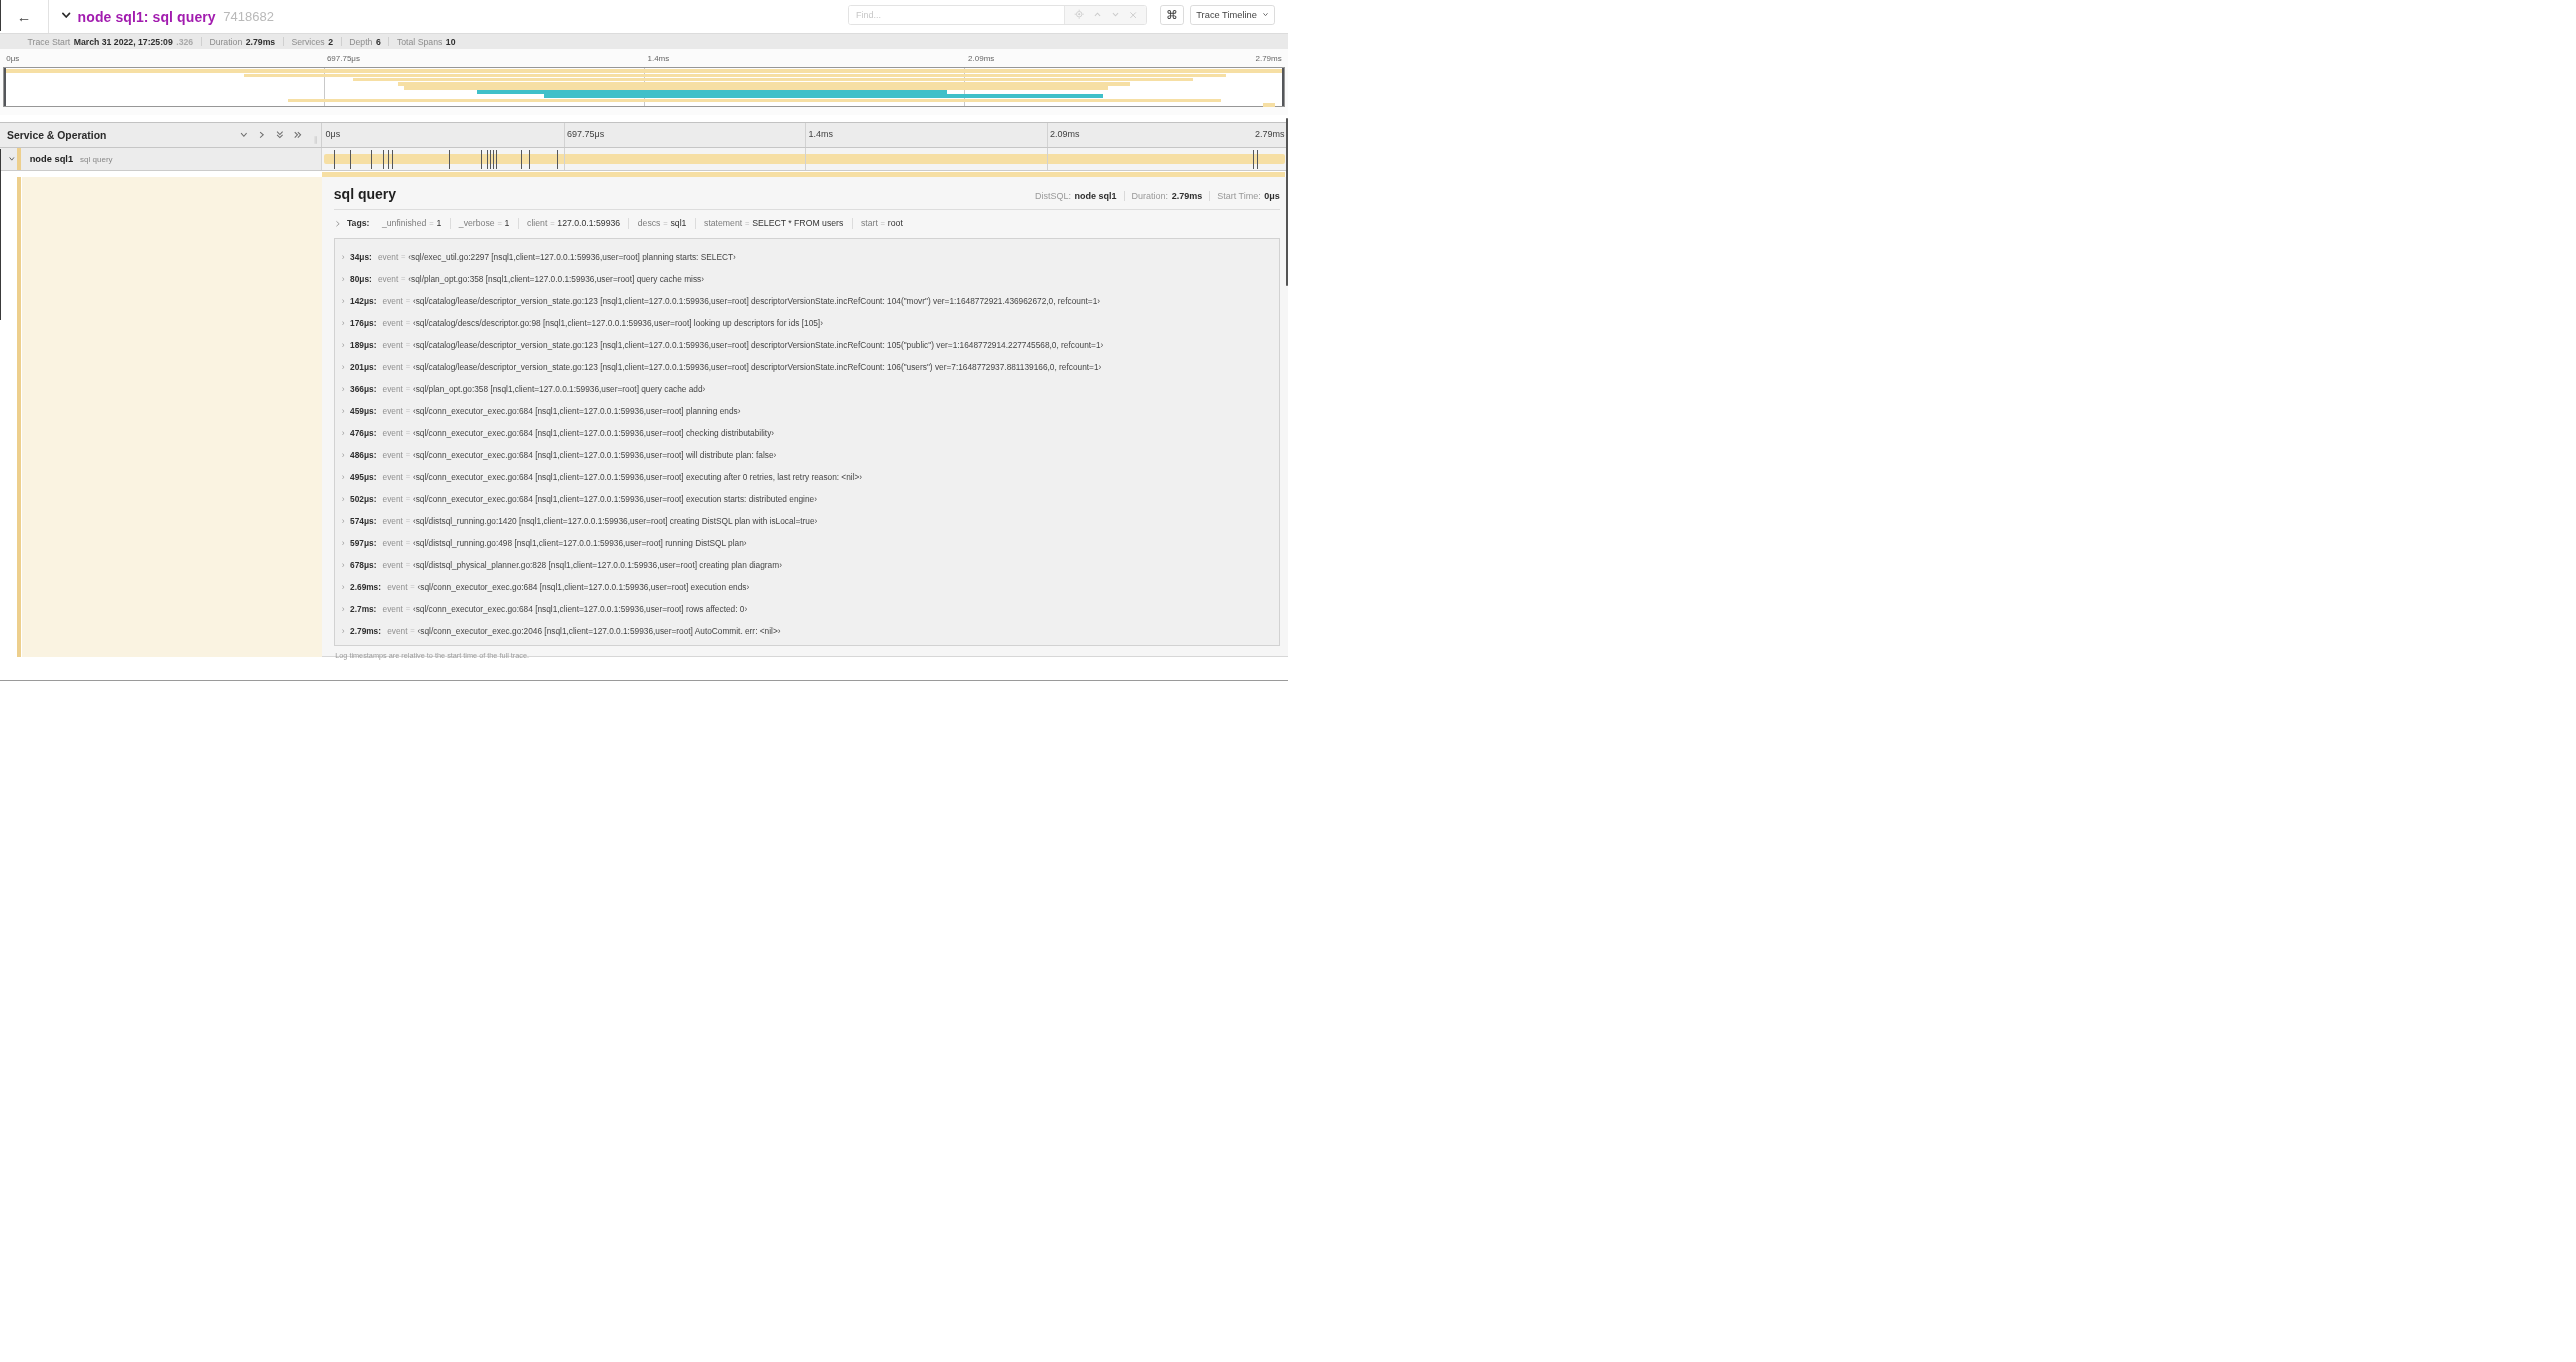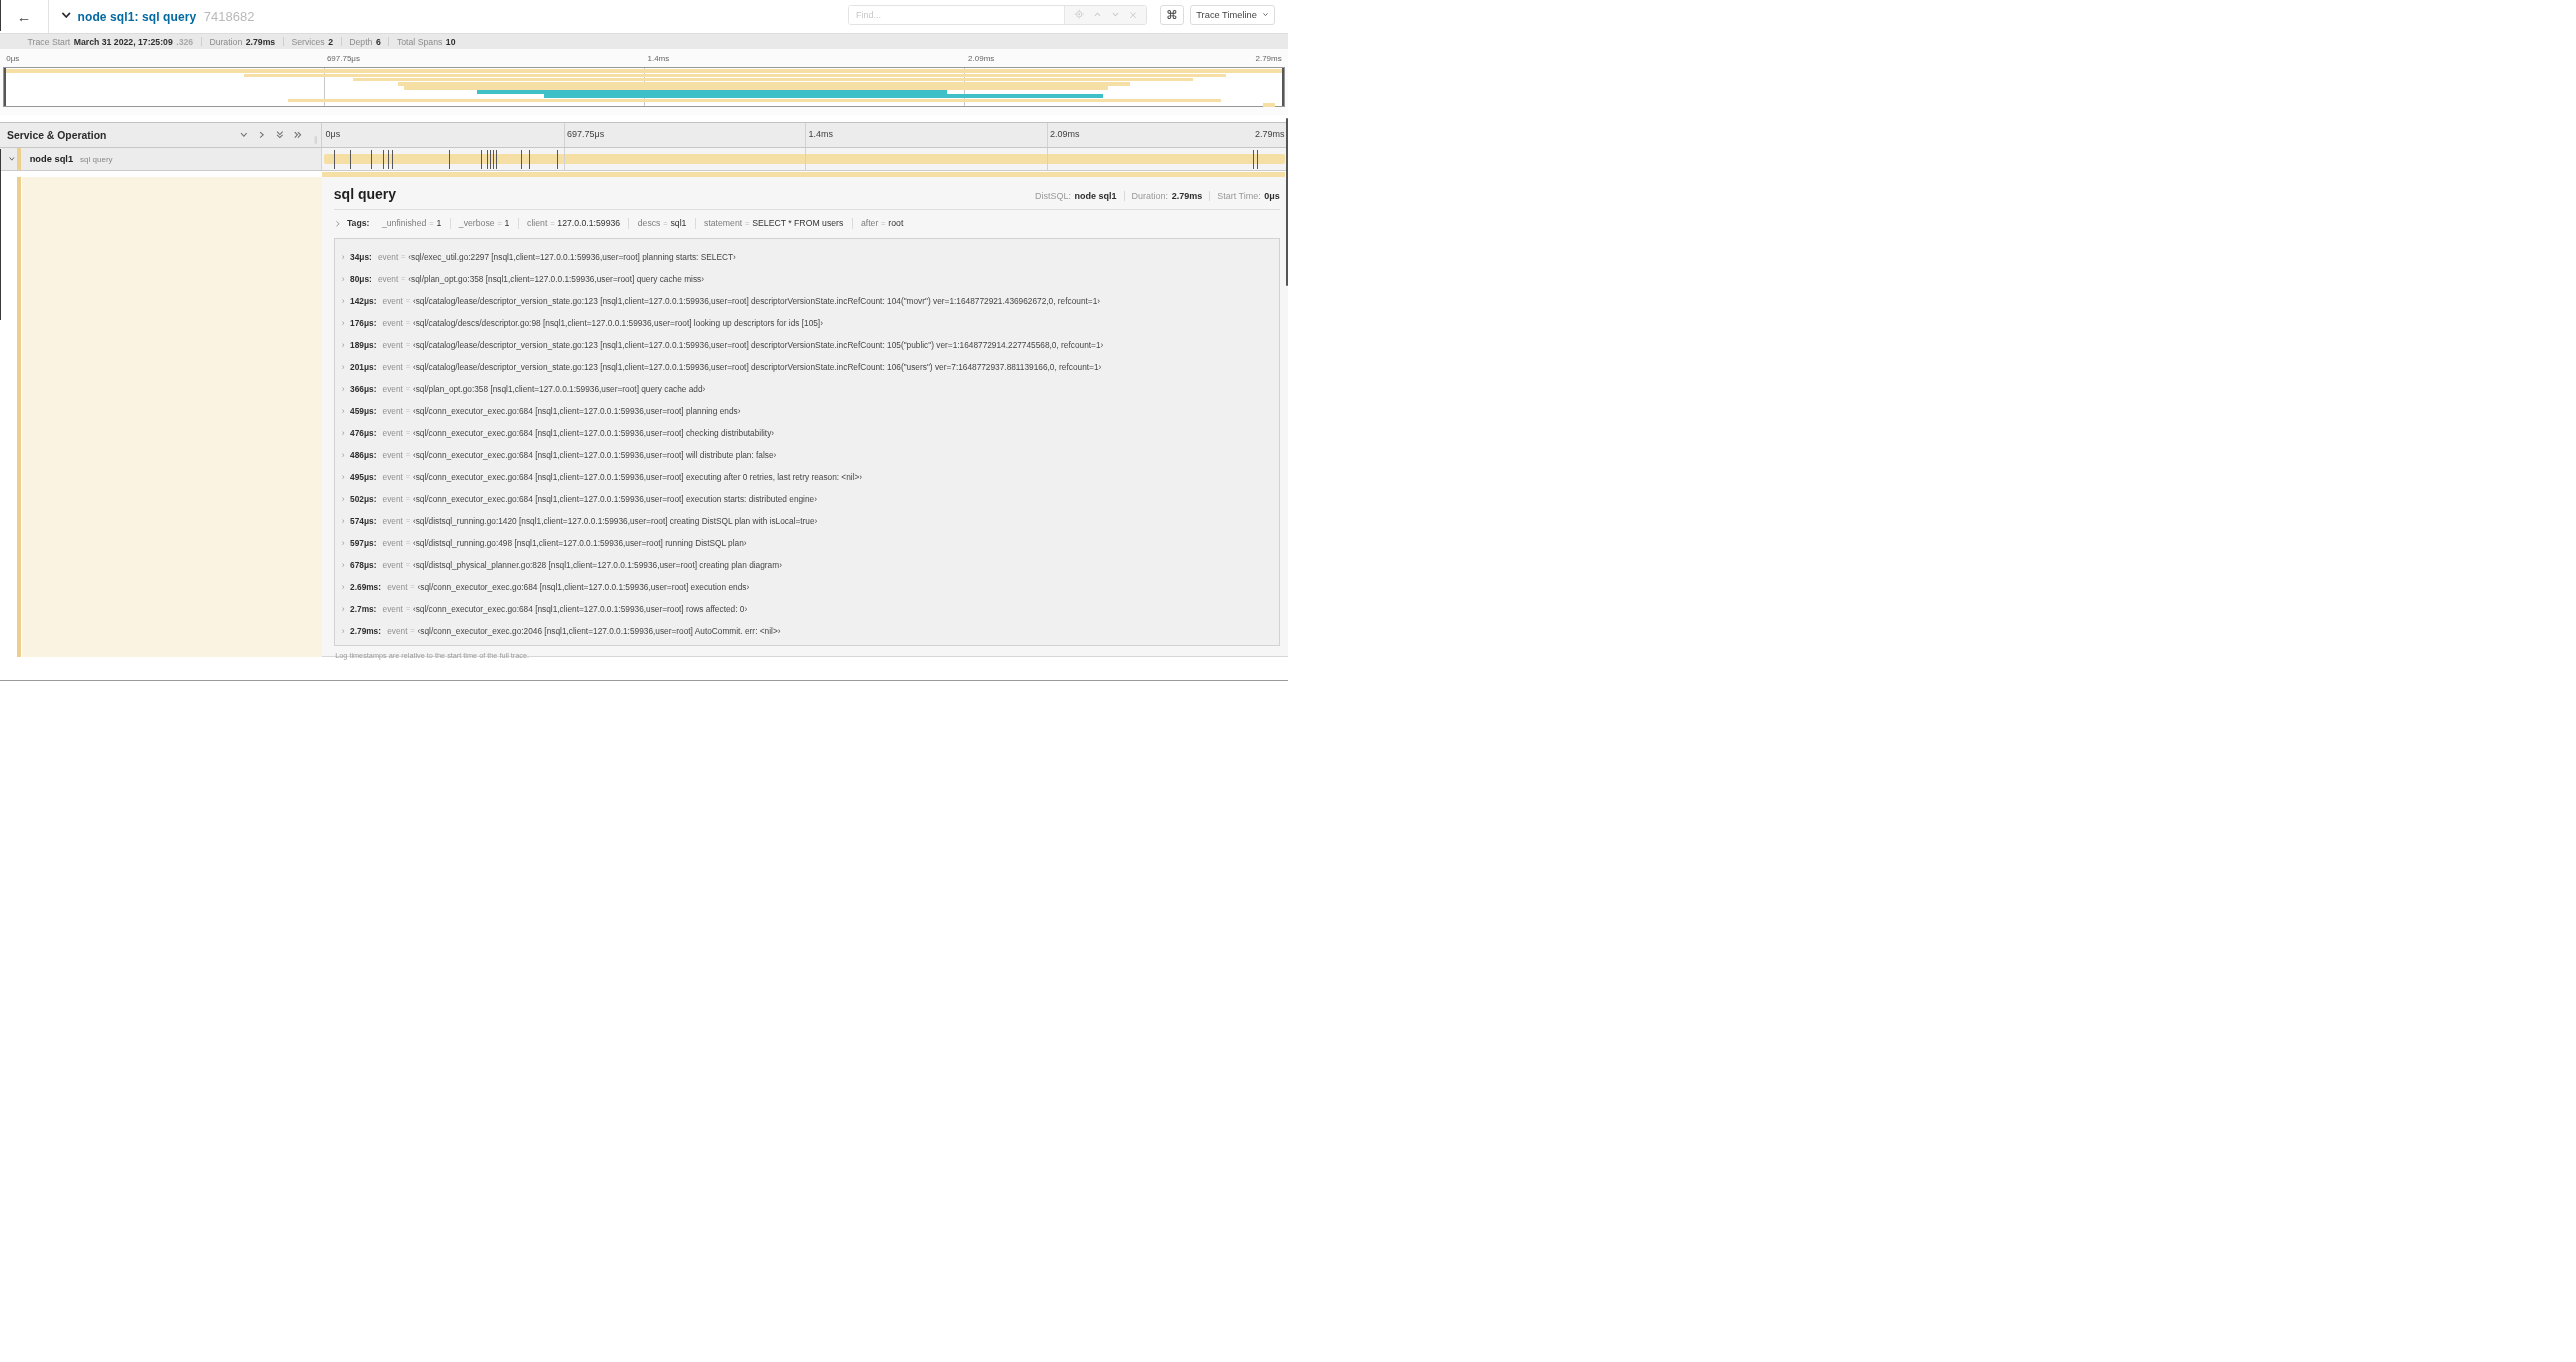--- a/index.html
+++ b/index.html
@@ -5,21 +5,21 @@
   * { margin:0; padding:0; box-sizing:border-box; }
   html,body { background:#fff; }
   body { font-family:"Liberation Sans", sans-serif; }
   .app { position:relative; width:1288px; height:681px; background:#fff; overflow:hidden; border-bottom:1.4px solid #9a9a9a; }
 
   
   .topbar { position:absolute; left:0; top:0; width:100%; height:33px; background:#fff; }
   .back-btn { position:absolute; left:0; top:0; width:49px; height:33px; border-right:0.7px solid #e2e2e2; display:flex; align-items:center; justify-content:center; font-size:14.5px; color:#444; cursor:pointer; }
   .title-wrap { position:absolute; left:61px; top:0; height:33px; display:flex; align-items:center; gap:6.2px; }
   .title-chev { color:#2b2b2b; }
-  .trace-title { font-size:12px; font-weight:bold; color:#0369a1; letter-spacing:0.1px; }
+  .trace-title { font-size:14px; font-weight:bold; color:#a21caf; letter-spacing:0.1px; }
   .trace-id { font-size:13px; color:#b9b9b9; margin-left:1.4px; }
   .find-group { position:absolute; left:848px; top:4.8px; width:299px; height:20px; display:flex; border:0.7px solid #e3e3e3; border-radius:2.8px; background:#fff; overflow:hidden; }
   .find-input { flex:1 1 auto; border:0; outline:none; padding:0 7px; font-size:9px; color:#444; font-family:"Liberation Sans",sans-serif; background:#fff; }
   .find-input::placeholder { color:#c6c6c6; }
   .find-icons { width:82px; background:#f6f6f6; border-left:0.7px solid #e6e6e6; display:flex; align-items:center; justify-content:space-evenly; color:#cbcbcb; }
   .sq-btn { position:absolute; top:4.8px; height:20px; background:#fff; border:0.7px solid #dcdcdc; border-radius:2.8px; display:flex; align-items:center; justify-content:center; color:#3a3a3a; cursor:pointer; }
   .cmd-btn { left:1160px; width:24px; font-size:11.8px; }
   .view-btn { left:1190px; width:85px; font-size:9.3px; gap:4.8px; color:#444; }
   .view-btn svg { color:#666; }
 
@@ -331,21 +331,21 @@
               <span class="tag-k">descs</span>
               <span class="tag-eq">=</span>
               <span class="tag-v">sql1</span>
             </span>
             <span class="tag-pill">
               <span class="tag-k">statement</span>
               <span class="tag-eq">=</span>
               <span class="tag-v">SELECT * FROM users</span>
             </span>
             <span class="tag-pill">
-              <span class="tag-k">after</span>
+              <span class="tag-k">start</span>
               <span class="tag-eq">=</span>
               <span class="tag-v">root</span>
             </span>
           </span>
       </div>
       <div class="logs">
         <div class="log-rows" id="logrows">
             <div class="log-row">
               <span class="log-chev">›</span>
               <span class="log-time">34μs:</span>

